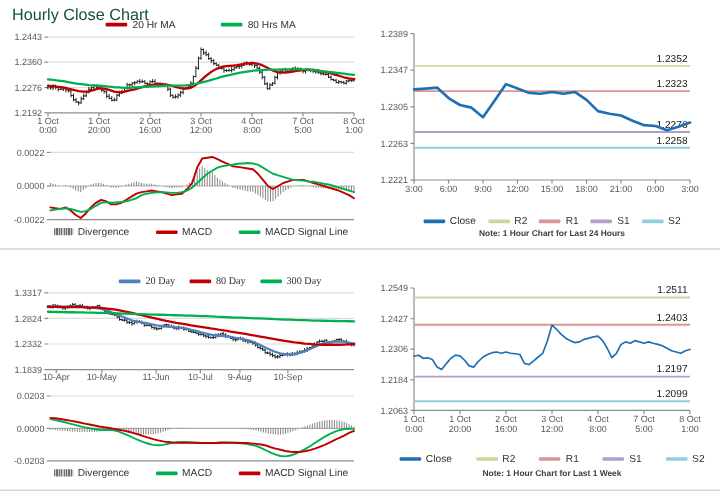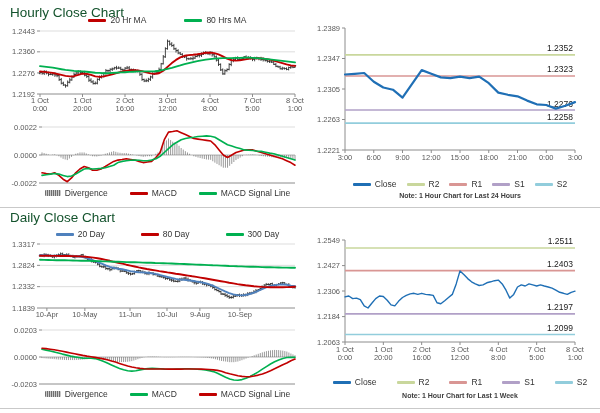--- a/index.html
+++ b/index.html
@@ -1167,21 +1167,20 @@
       <line x1="345" y1="270.64197530864186" x2="575" y2="270.64197530864186" stroke="#d99694" stroke-width="1.6"></line>
       <text x="573" y="267.14197530864186" text-anchor="end" font-size="8.5" fill="#1a1a1a" font-weight="400">1.2403</text>
       <line x1="345" y1="313.87654320987633" x2="575" y2="313.87654320987633" stroke="#b1a0c7" stroke-width="1.6"></line>
       <text x="573" y="310.37654320987633" text-anchor="end" font-size="8.5" fill="#1a1a1a" font-weight="400">1.2197</text>
       <line x1="345" y1="334.44444444444434" x2="575" y2="334.44444444444434" stroke="#92cddc" stroke-width="1.6"></line>
       <text x="573" y="330.94444444444434" text-anchor="end" font-size="8.5" fill="#1a1a1a" font-weight="400">1.2099</text>
       <polyline points="345.0,296.9 348.8,296.0 352.7,298.6 356.5,298.1 360.3,299.6 364.2,305.9 368.0,308.0 371.8,303.2 375.7,298.6 379.5,296.0 383.3,296.5 387.2,300.2 391.0,304.9 394.8,305.9 398.7,301.1 402.5,297.5 406.3,295.4 410.2,293.9 414.0,293.3 417.8,294.4 421.7,293.3 425.5,294.4 429.3,294.8 433.2,295.4 437.0,302.8 440.8,303.8 444.7,300.7 448.5,297.5 452.3,294.4 456.2,283.9 460.0,270.9 463.8,274.4 467.7,278.6 471.5,281.8 475.3,283.9 479.2,285.5 483.0,284.9 486.8,282.8 490.7,281.8 494.5,280.7 498.3,280.1 502.2,283.9 506.0,290.2 509.8,298.1 513.7,294.4 517.5,287.0 521.3,284.9 525.2,286.0 529.0,283.9 532.8,284.9 536.7,286.0 540.5,284.9 544.3,286.0 548.2,287.0 552.0,288.1 555.8,290.2 559.7,292.3 563.5,293.3 567.3,294.4 571.2,292.3 575.0,291.2" fill="none" stroke="#1f6fb5" stroke-width="1.4" stroke-linejoin="round" stroke-linecap="round"></polyline>
     </svg>
 
   <div class="chart-title" style="left:10px;top:5px">Hourly Close Chart</div>
-  <div class="chart-title" style="left:10px;top:210px">Daily Close Chart</div>
 
   <div class="note" style="left:345px;top:192px;width:230px">Note: 1 Hour Chart for Last 24 Hours</div>
   <div class="note" style="left:345px;top:392px;width:230px">Note: 1 Hour Chart for Last 1 Week</div>
 
   <div class="divider" style="top:207px"></div>
   <div class="divider" style="top:408px"></div>
 <div class="legend" style="left: 40px; top: 15px; width: 255px; gap: 38px;">
       <span class="item">
         <span class="marker" style="background: rgb(192, 0, 0);"></span>
         <span>20 Hr MA</span>
@@ -1220,21 +1219,21 @@
       </span>
       <span class="item">
         <span class="marker" style="background: rgb(177, 160, 199);"></span>
         <span>S1</span>
       </span>
       <span class="item">
         <span class="marker" style="background: rgb(146, 205, 220);"></span>
         <span>S2</span>
       </span>
     </div>
-    <div class="legend" style="left: 40px; top: 229px; width: 255px; gap: 36px;">
+    <div class="legend" style="left: 56px; top: 229px; width: 255px; gap: 12px; font-family: Liberation Serif, serif;">
       <span class="item">
         <span class="marker" style="background: rgb(79, 129, 189);"></span>
         <span>20 Day</span>
       </span>
       <span class="item">
         <span class="marker" style="background: rgb(192, 0, 0);"></span>
         <span>80 Day</span>
       </span>
       <span class="item">
         <span class="marker" style="background: rgb(0, 176, 80);"></span>

